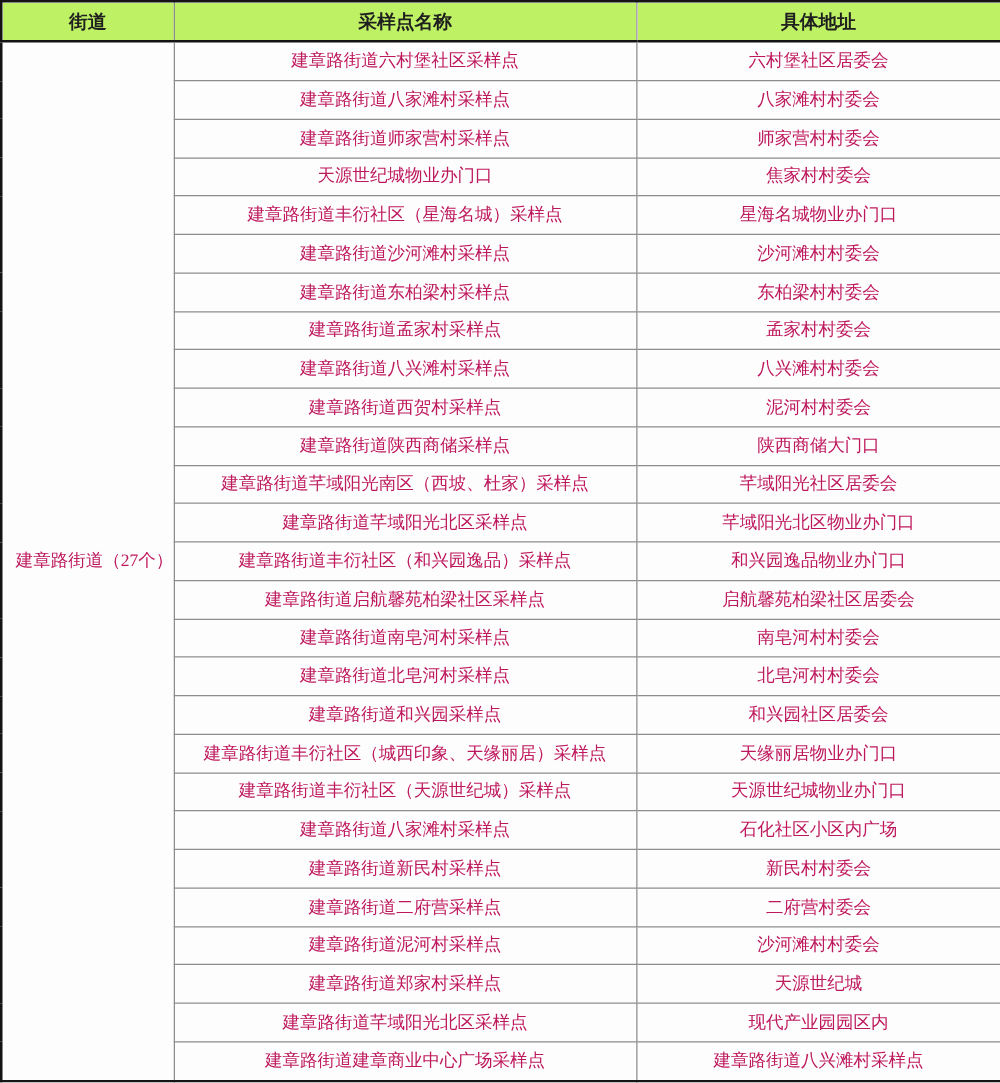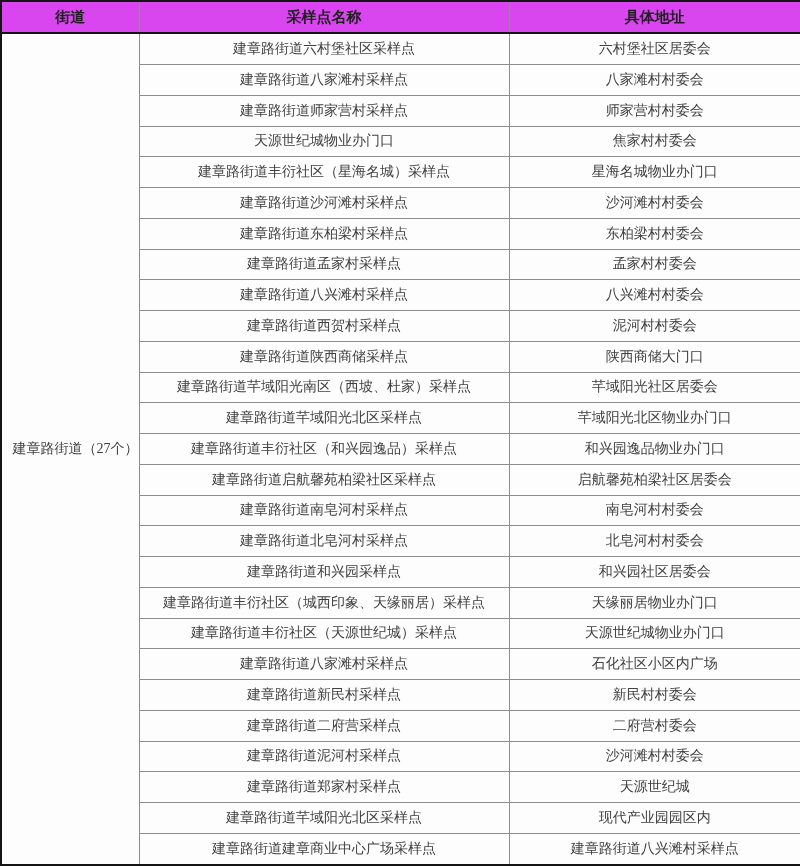--- a/index.html
+++ b/index.html
@@ -22,32 +22,32 @@
     border: 2px solid #141414;
   }
   col.c-street  { width: 138px; }
   col.c-site    { width: 370px; }
   col.c-address { width: 292px; }
   th, td {
     border: 1px solid #8d8d8d;
     text-align: center;
     vertical-align: middle;
     font-size: 14px;
-    color: #404040;
+    color: #be185d;
     padding: 0;
     overflow: hidden;
     white-space: nowrap;
   }
   thead th {
     font-size: 15px;
     font-weight: bold;
     color: #1f1f1f;
     height: 30px;
     border-bottom: 2px solid #141414;
-    background: #d946ef;
+    background: #bef264;
     text-align: center;
   }
   td.street-cell {
     text-align: right;
     padding-left: 1px;
     font-size: 14px;
     letter-spacing: 0;
     white-space: nowrap;
   }
 </style>

